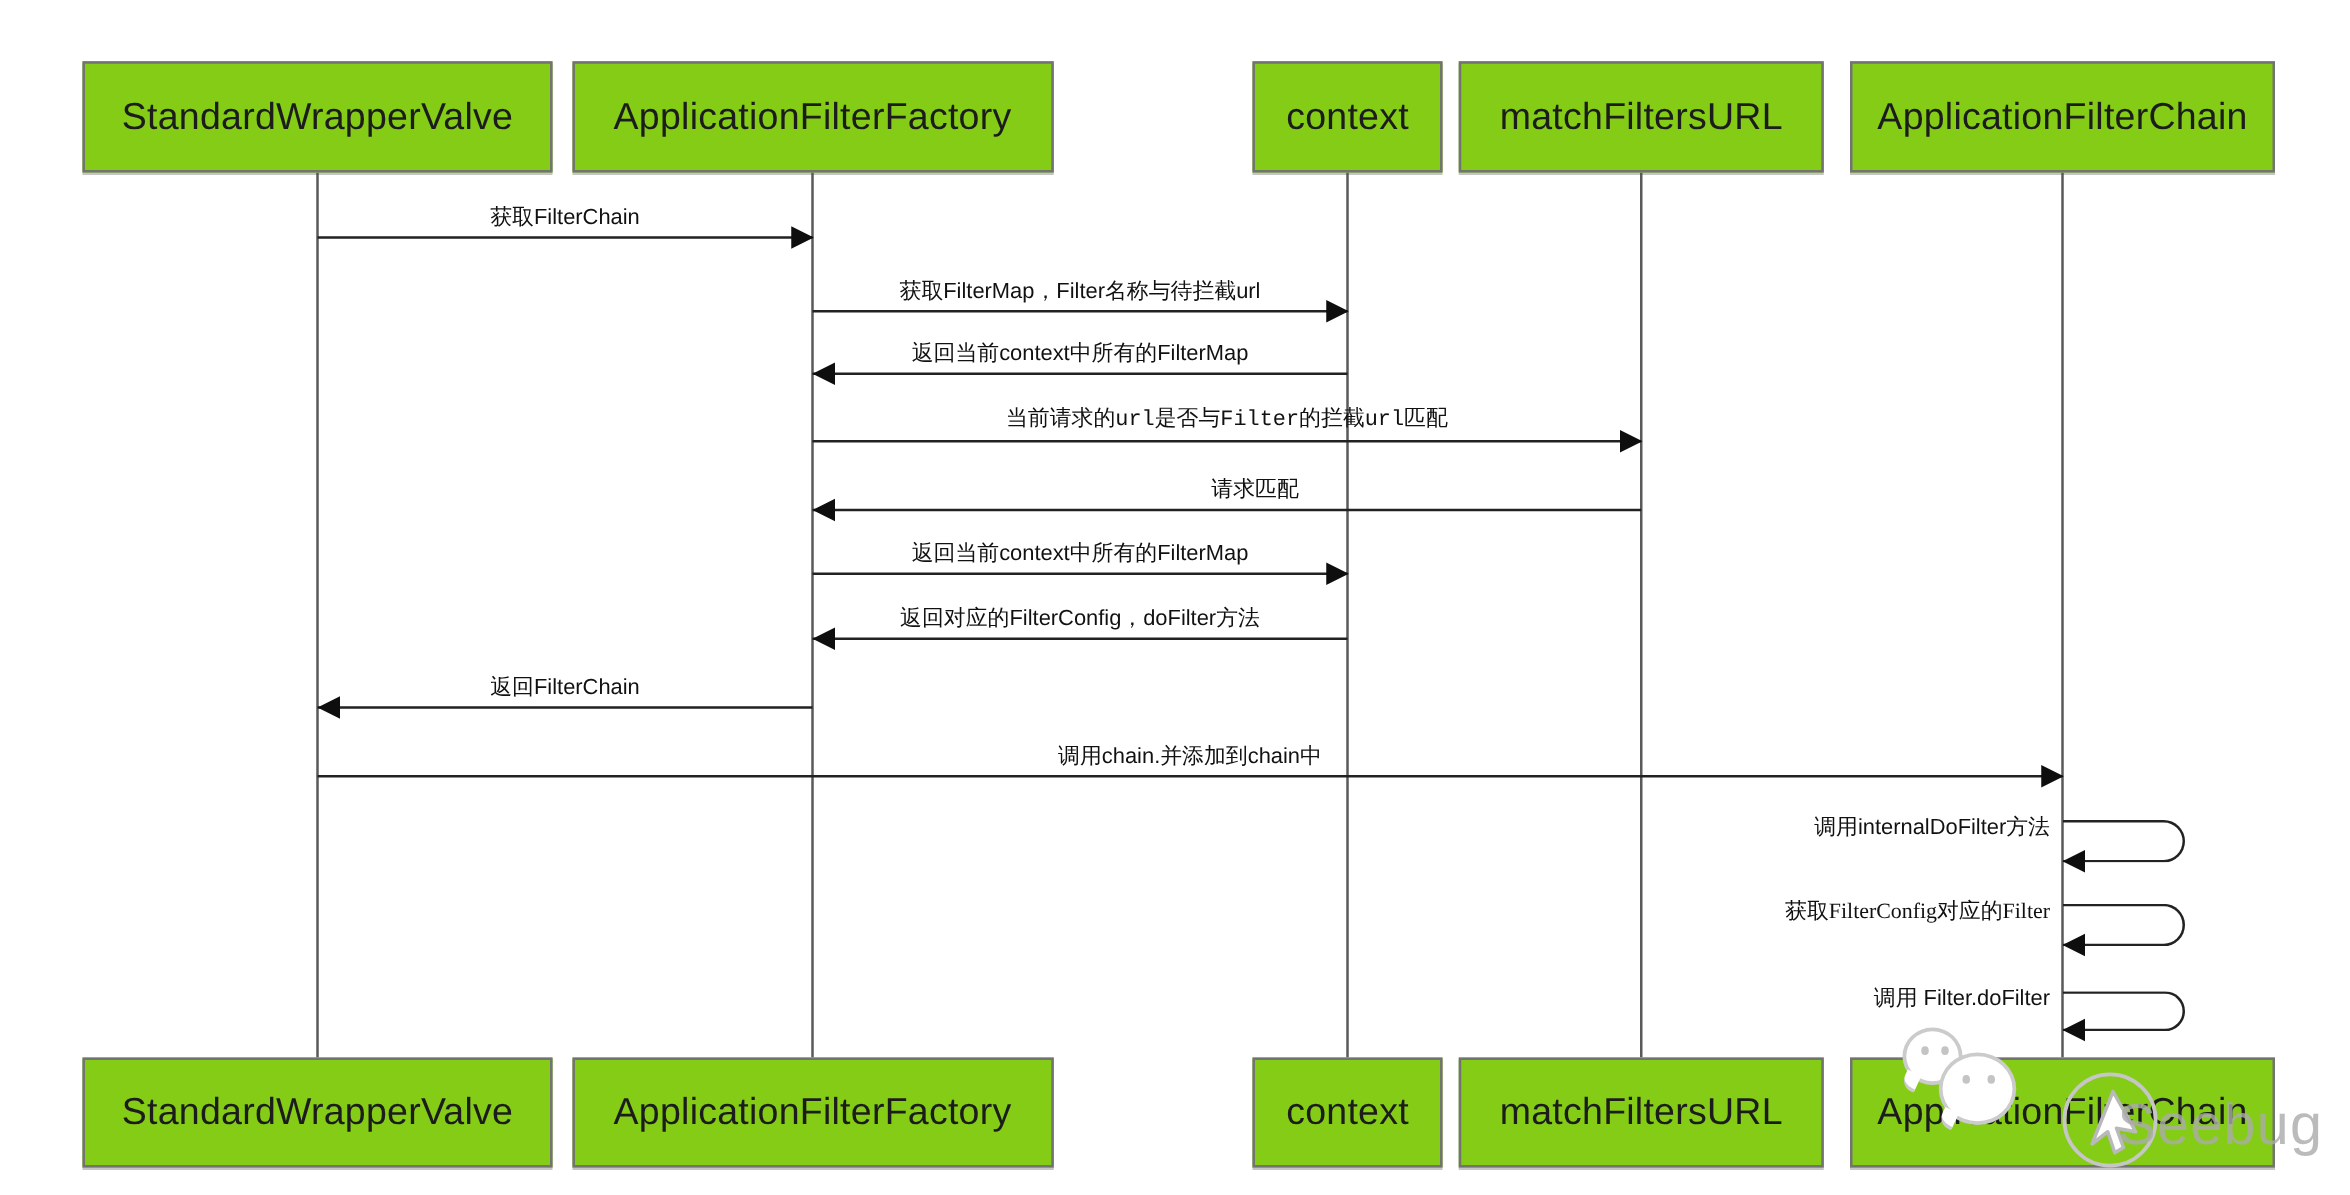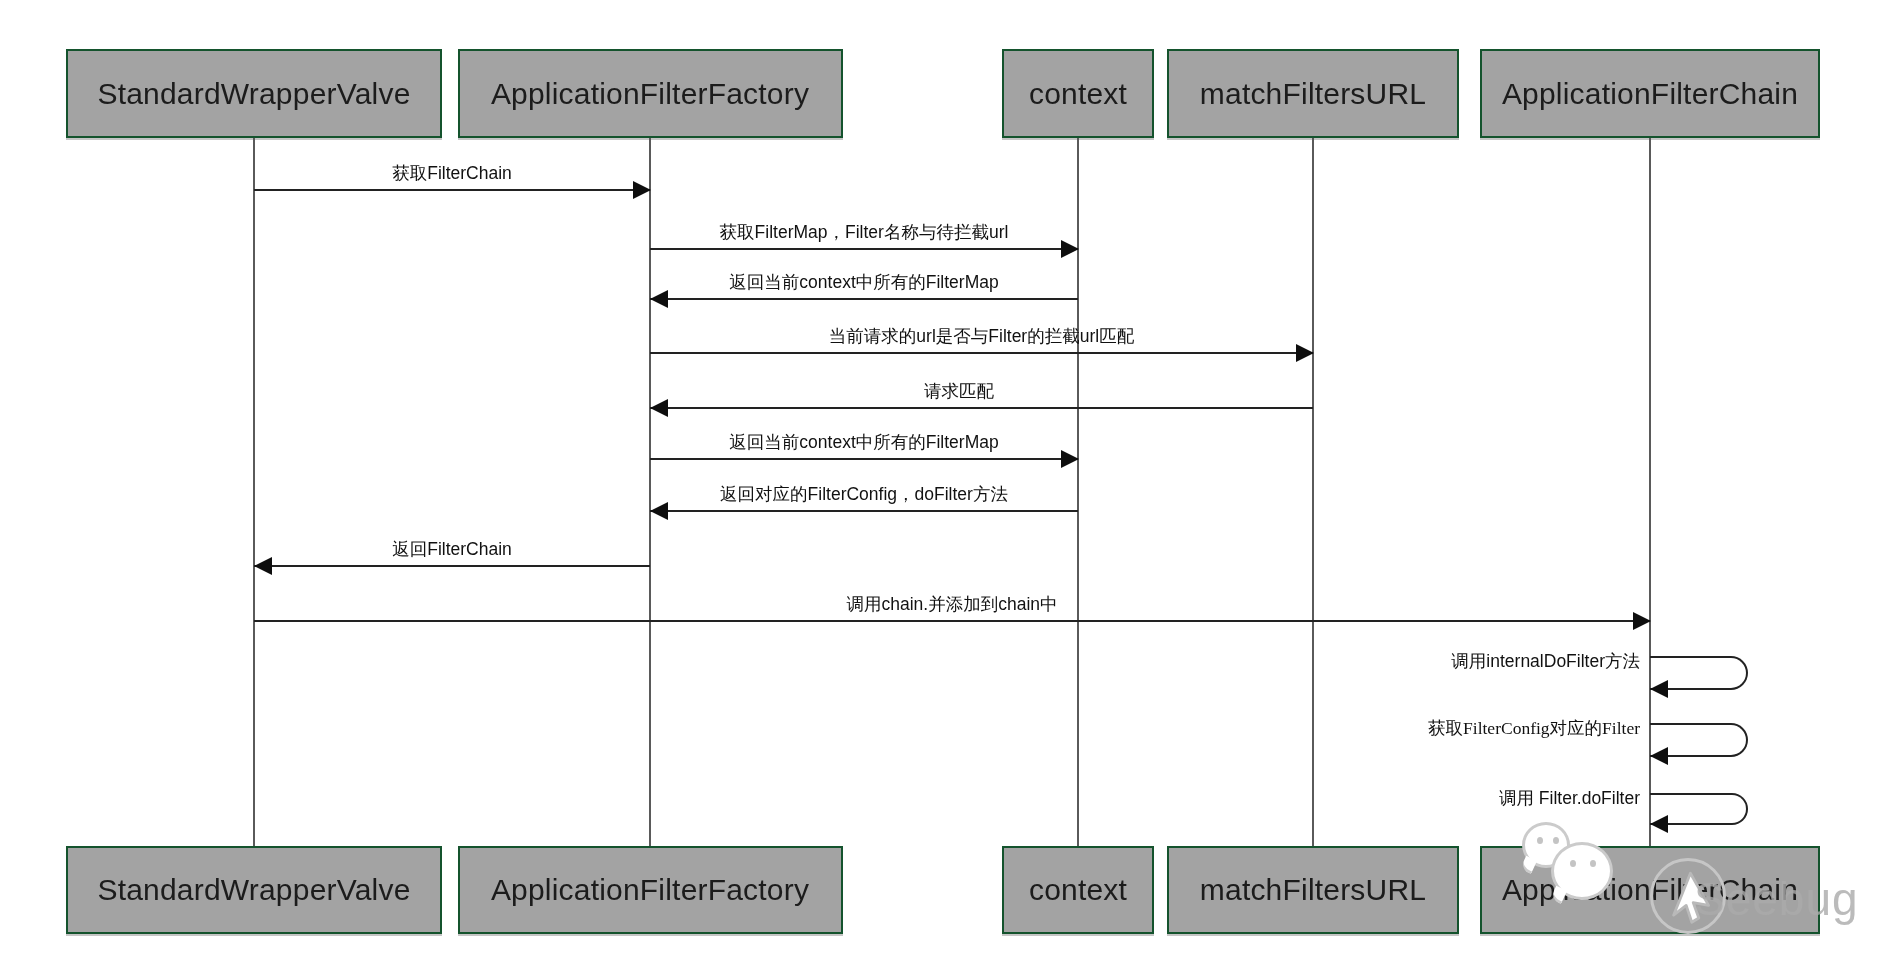--- a/index.html
+++ b/index.html
@@ -1,21 +1,21 @@
 <!DOCTYPE html>
 <html><head>
 <meta charset="utf-8">
 <style>
   html,body{margin:0;padding:0;background:#fff;}
   #canvas{
     position:relative;width:1880px;height:956px;background:#ffffff;overflow:hidden;
     font-family:"Liberation Sans","DejaVu Sans",sans-serif;
   }
   .pbox{
-    position:absolute;box-sizing:border-box;border:2px solid #14532d;background:#a3a3a3;
+    position:absolute;box-sizing:border-box;border:2px solid #737373;background:#84cc16;
     display:flex;align-items:center;justify-content:center;
     font-size:30px;color:#1c1c1c;letter-spacing:0.2px;white-space:nowrap;
     box-shadow:0 2px 0 rgba(90,90,90,.35);
   }
   .lifeline{position:absolute;width:0;border-left:2px solid #5a5a5a;}
   .msg-line{position:absolute;height:0;border-top:2px solid #222;}
   .msg-label{
     position:absolute;transform:translateX(-50%);white-space:nowrap;
     font-size:17.5px;color:#111;line-height:22px;
   }
@@ -88,24 +88,24 @@
     <div class="arrow-right" style="left: 633px; top: 181px;"></div>
     <div class="msg-label" style="left: 452px; top: 162px;">获取FilterChain</div>
     <div class="msg-line" style="left: 650px; top: 248px; width: 428px;"></div>
     <div class="arrow-right" style="left: 1061px; top: 240px;"></div>
     <div class="msg-label" style="left: 864px; top: 221px;">获取FilterMap，Filter名称与待拦截url</div>
     <div class="msg-line" style="left: 650px; top: 298px; width: 428px;"></div>
     <div class="arrow-left" style="left: 650px; top: 290px;"></div>
     <div class="msg-label" style="left: 864px; top: 271px;">返回当前context中所有的FilterMap</div>
     <div class="msg-line" style="left: 650px; top: 352px; width: 663px;"></div>
     <div class="arrow-right" style="left: 1296px; top: 344px;"></div>
-    <div class="msg-label" style="left: 981.5px; top: 325px;">当前请求的url是否与Filter的拦截url匹配</div>
+    <div class="msg-label" style="left: 981.5px; top: 325px; font-family: Liberation Mono, monospace;">当前请求的url是否与Filter的拦截url匹配</div>
     <div class="msg-line" style="left: 650px; top: 407px; width: 663px;"></div>
     <div class="arrow-left" style="left: 650px; top: 399px;"></div>
-    <div class="msg-label" style="left: 959px; top: 380px;">请求匹配</div>
+    <div class="msg-label" style="left: 1004px; top: 380px;">请求匹配</div>
     <div class="msg-line" style="left: 650px; top: 458px; width: 428px;"></div>
     <div class="arrow-right" style="left: 1061px; top: 450px;"></div>
     <div class="msg-label" style="left: 864px; top: 431px;">返回当前context中所有的FilterMap</div>
     <div class="msg-line" style="left: 650px; top: 510px; width: 428px;"></div>
     <div class="arrow-left" style="left: 650px; top: 502px;"></div>
     <div class="msg-label" style="left: 864px; top: 483px;">返回对应的FilterConfig，doFilter方法</div>
     <div class="msg-line" style="left: 254px; top: 565px; width: 396px;"></div>
     <div class="arrow-left" style="left: 254px; top: 557px;"></div>
     <div class="msg-label" style="left: 452px; top: 538px;">返回FilterChain</div>
     <div class="msg-line" style="left: 254px; top: 620px; width: 1396px;"></div>

